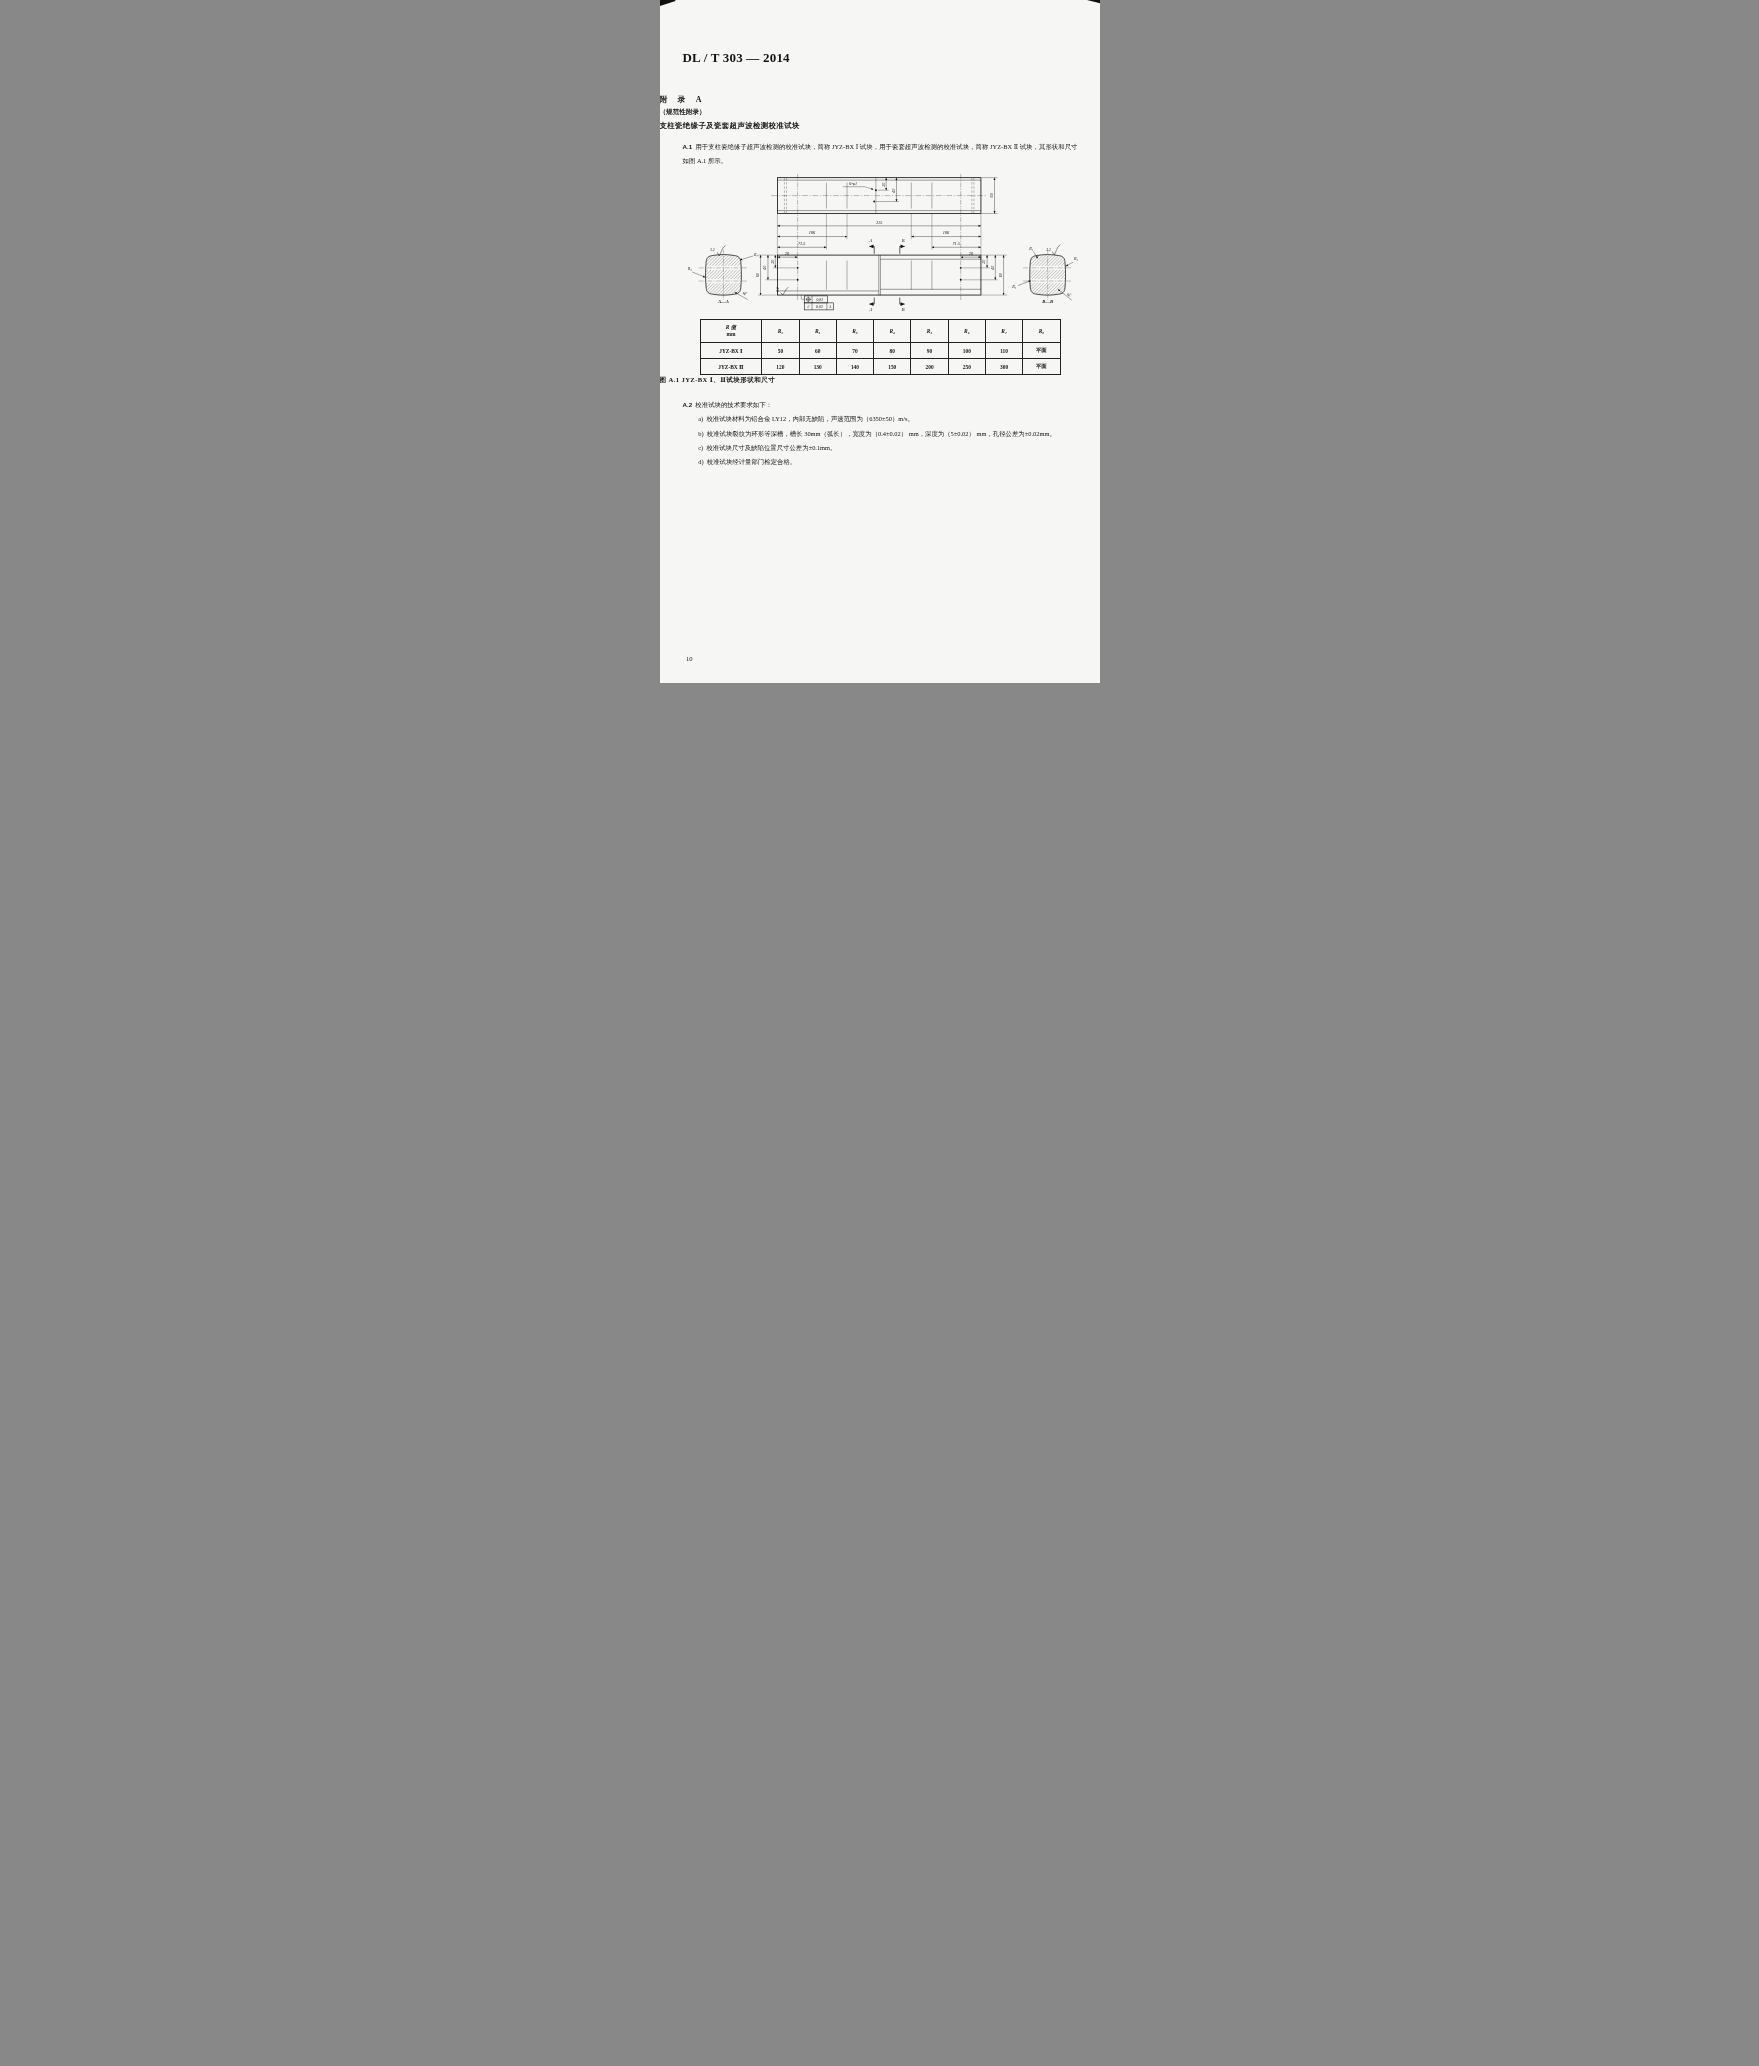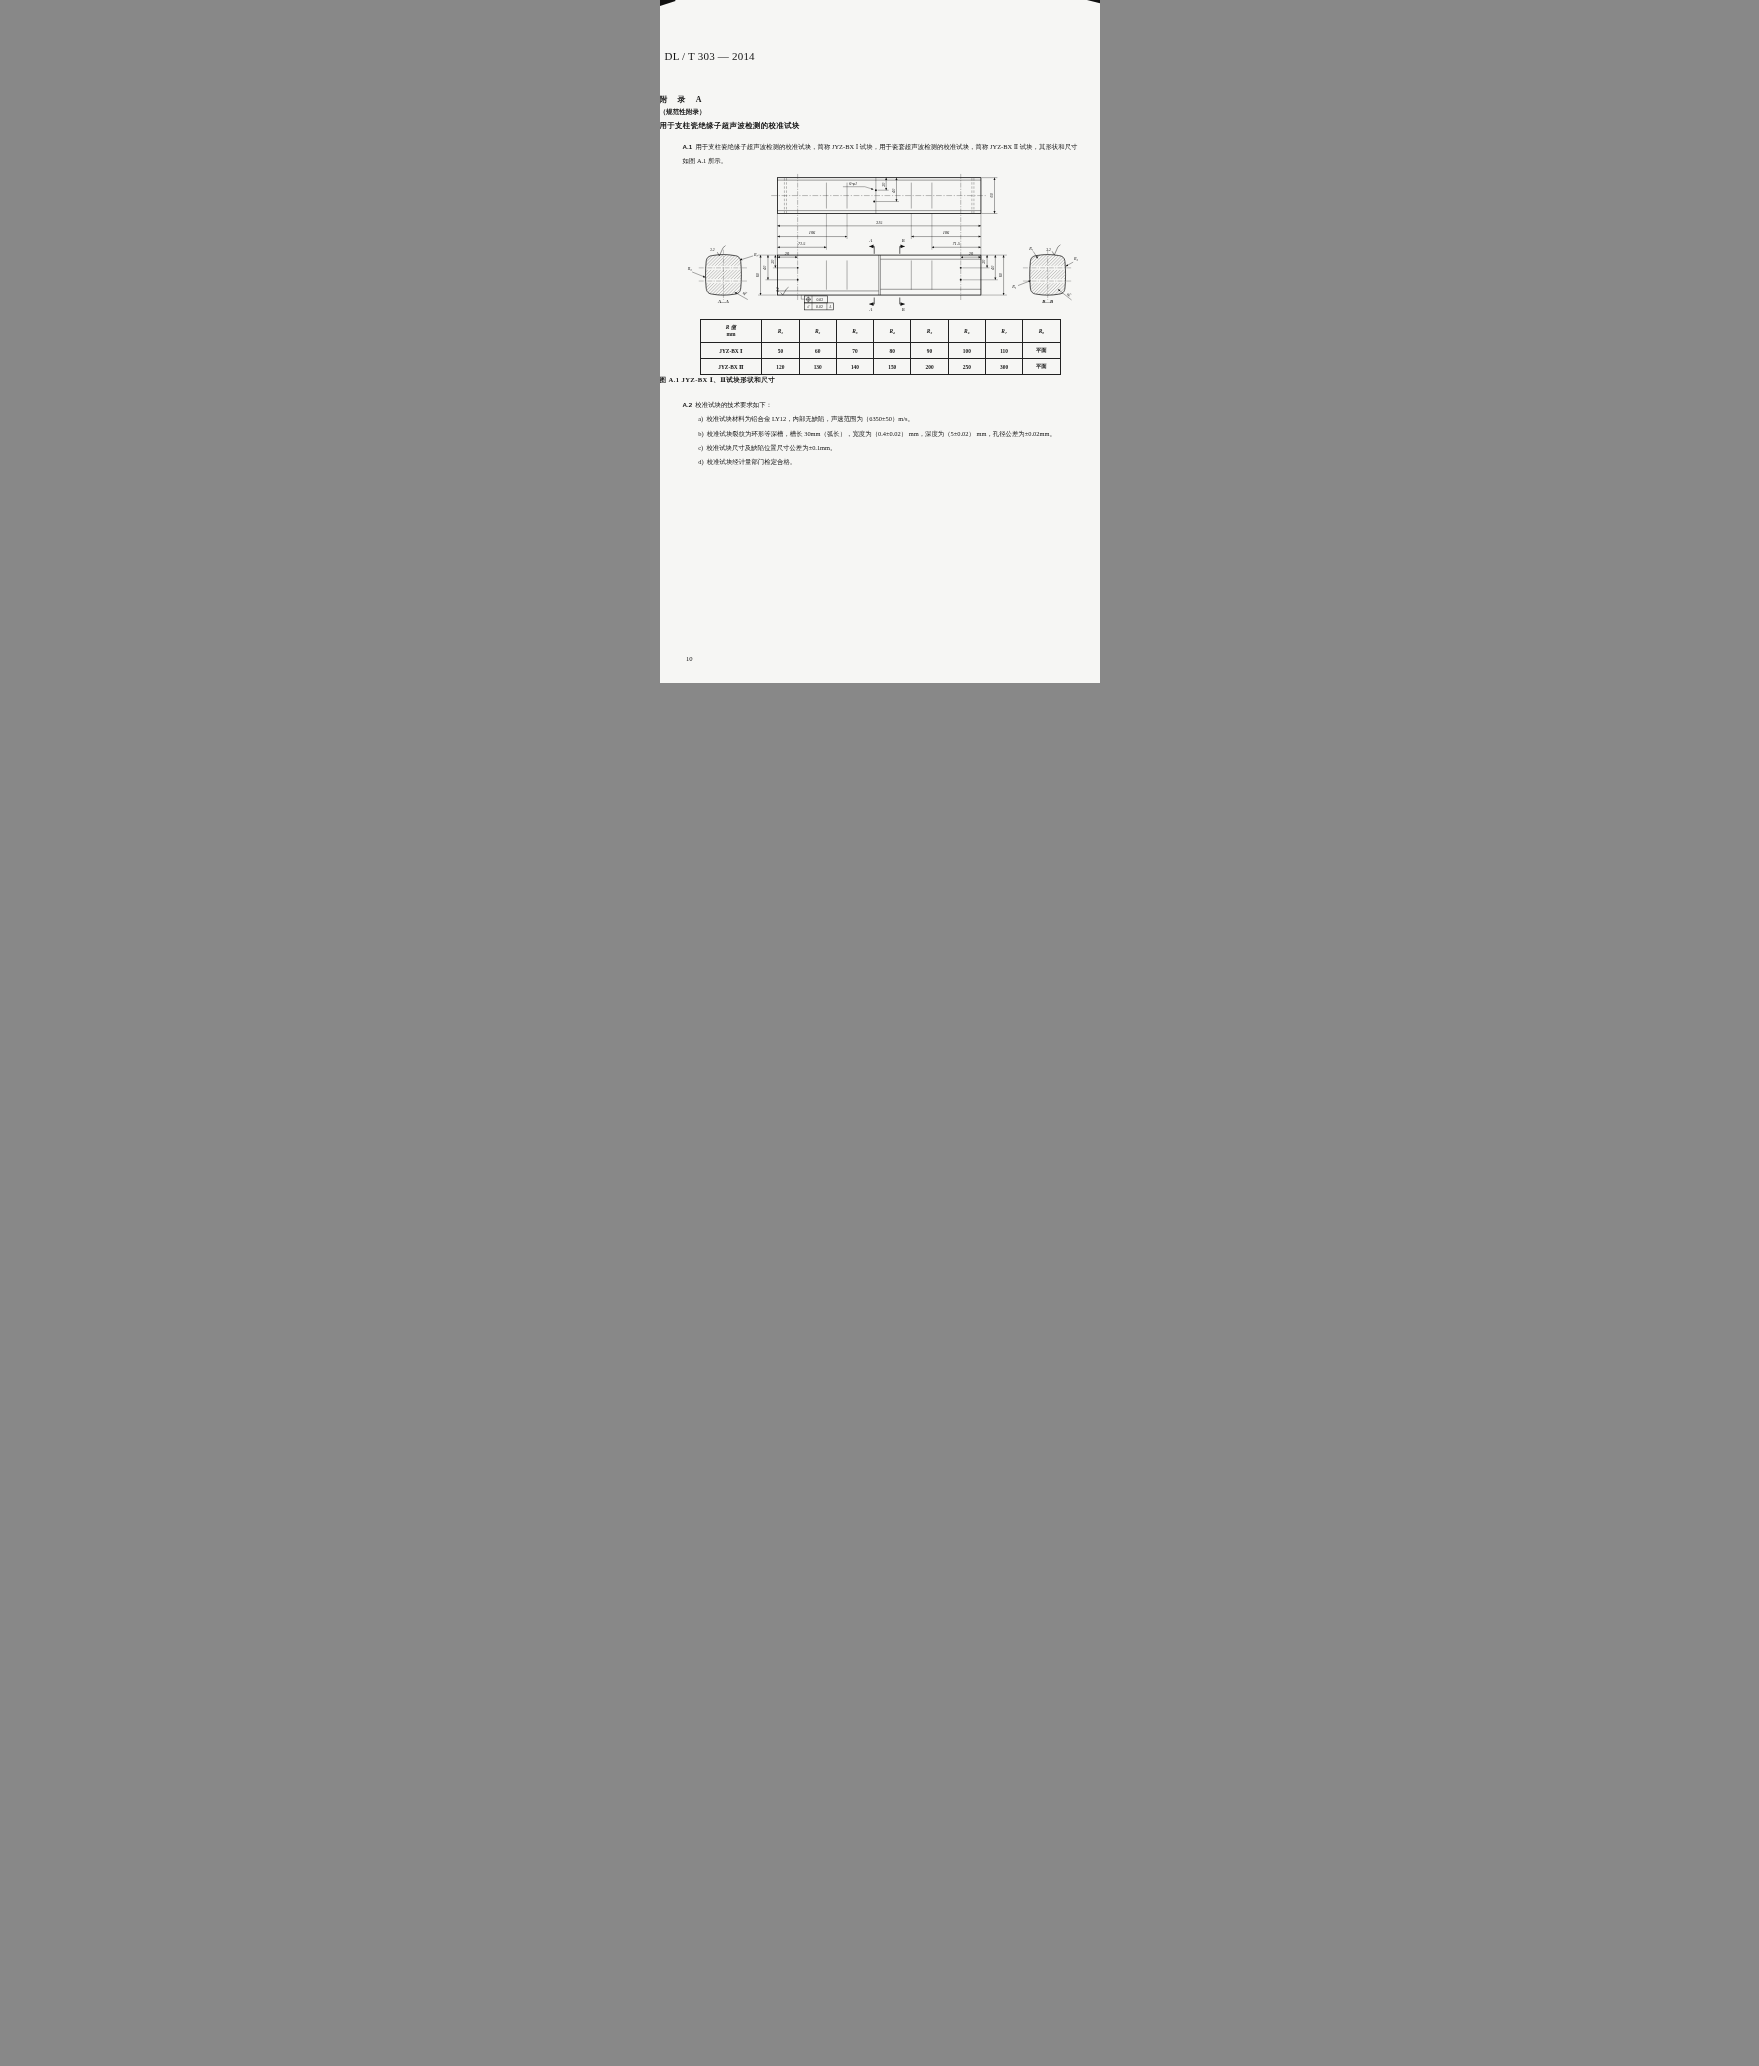--- a/index.html
+++ b/index.html
@@ -2,21 +2,21 @@
 <html style="font-size:6.6px"><head>
 <meta charset="utf-8">
 <style>
   html,body{margin:0;padding:0;background:#888;}
   .page{
     position:relative;width:440px;height:683px;margin:0 auto;
     background:#f6f6f4;color:#141414;overflow:hidden;
     font-family:"Liberation Serif","DejaVu Serif",serif;
   }
   .scan-mark{position:absolute;background:#101010;}
-  .hdr{position:absolute;left:5px;top:50px;font-size:11px;font-weight:normal;letter-spacing:0.2px;}
+  .hdr{position:absolute;left:23px;top:50px;font-size:13px;font-weight:bold;letter-spacing:0.2px;}
   .t-center{position:absolute;left:0;right:0;text-align:left;}
   .t1{top:94px;font-size:7.9px;font-weight:bold;letter-spacing:4.1px;}
   .t2{top:108px;font-size:6.6px;font-weight:bold;}
   .t3{top:121px;font-size:7.4px;font-weight:bold;letter-spacing:0.4px;}
   .para{position:absolute;left:23px;right:22px;top:140px;font-size:6.4px;line-height:14px;text-align:justify;}
   .para b{font-family:"Liberation Sans","DejaVu Sans",sans-serif;font-size:6.2px;}
   .figwrap{position:absolute;left:0;top:169px;width:440px;height:145px;}
   svg text{font-family:"Liberation Serif","DejaVu Serif",serif;fill:#111;}
   .rtable{
     position:absolute;left:40px;top:319px;width:361px;border-collapse:collapse;
@@ -40,21 +40,21 @@
 
 <div class="page">
 
   <div class="scan-mark" style="left:-3.3px;top:-2.5px;width:19px;height:5.8px;transform:rotate(-18deg);"></div>
   <div class="scan-mark" style="right:-4.1px;top:-2.9px;width:16.5px;height:5.4px;transform:rotate(14deg);"></div>
 
   <div class="hdr">DL / T 303 — 2014</div>
 
   <div class="t-center t1">附 录 A</div>
   <div class="t-center t2">（规范性附录）</div>
-  <div class="t-center t3">用于支柱瓷绝缘子超声波检测的校准试块</div>
+  <div class="t-center t3">支柱瓷绝缘子及瓷套超声波检测校准试块</div>
 
   <div class="para">
     <b>A.1</b>&nbsp;&nbsp;<span>用于支柱瓷绝缘子超声波检测的校准试块，简称 JYZ-BX Ⅰ 试块，用于瓷套超声波检测的校准试块，简称 JYZ-BX Ⅱ 试块，其形状和尺寸如图 A.1 所示。</span>
   </div>
 
   <div class="figwrap">
   <svg width="440" height="145" viewBox="0 0 1064 352">
     <defs>
       <marker id="ar" viewBox="0 0 10 10" refX="8.5" refY="5" markerWidth="8" markerHeight="8" orient="auto-start-reverse">
         <path d="M0.5,1.5 L8.5,5 L0.5,8.5 Z" fill="#111"></path>

